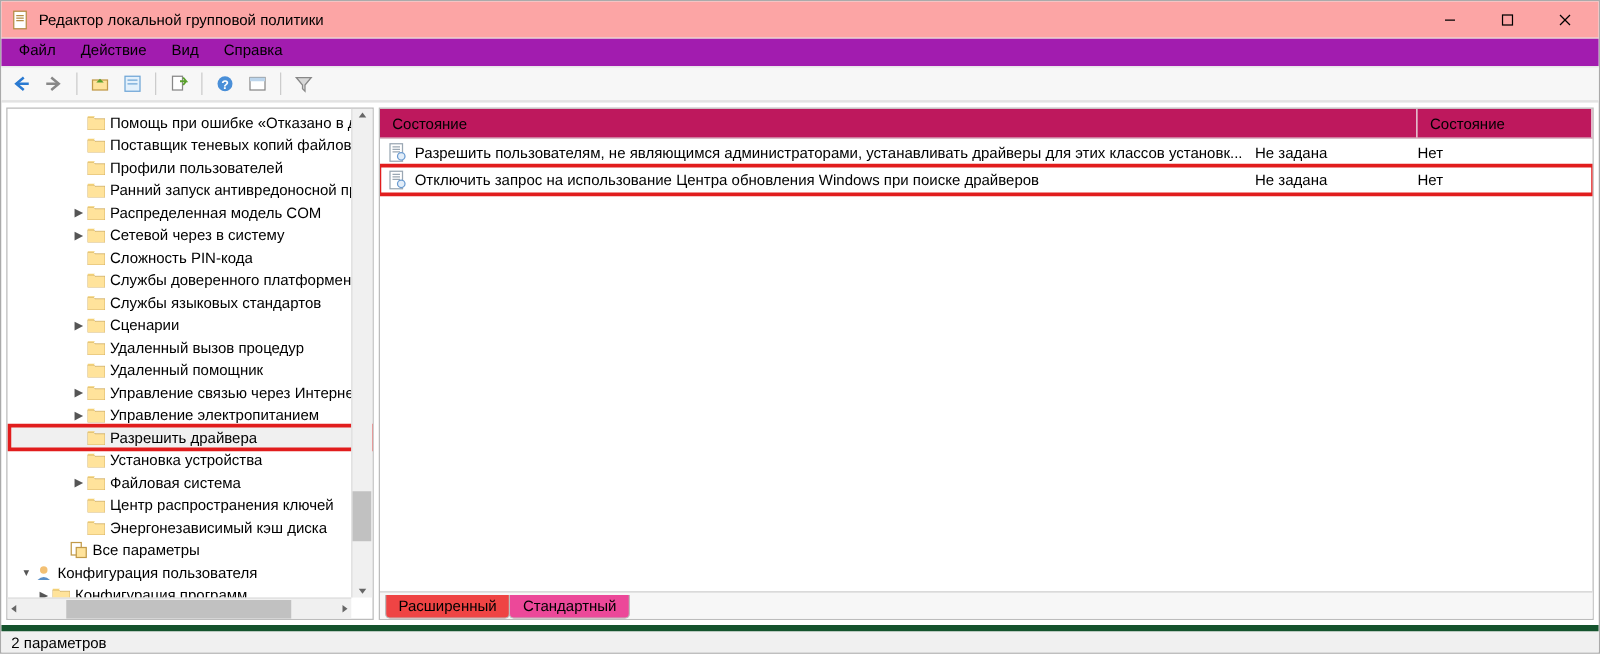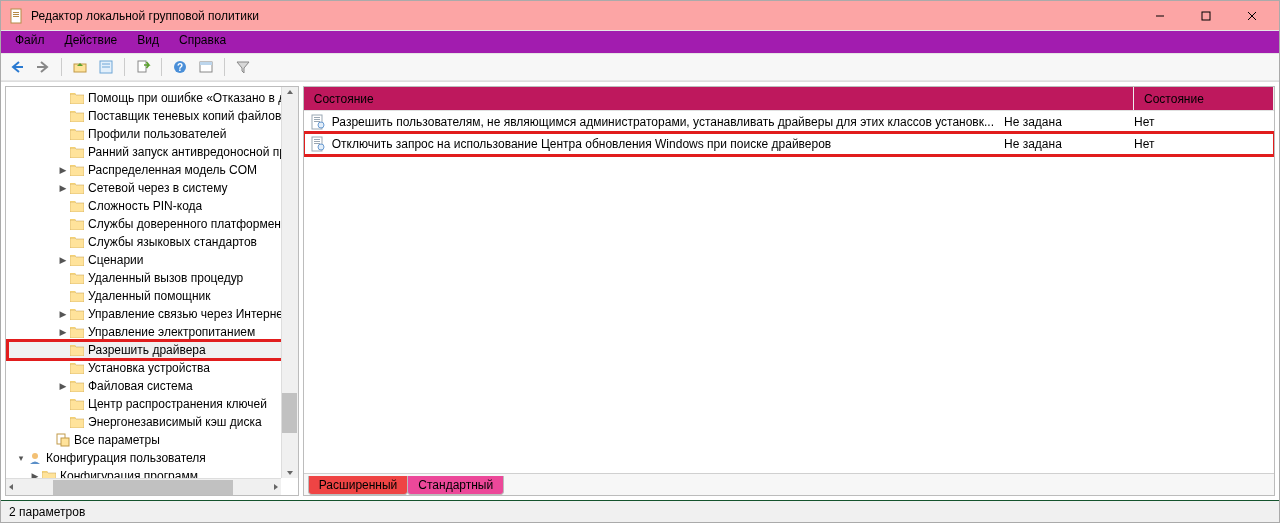--- a/index.html
+++ b/index.html
@@ -161,21 +161,21 @@
     border-bottom-left-radius: 4px;
     border-bottom-right-radius: 4px;
     background: #ec4899;
     margin-right: -1px;
     font-size: 12px;
     border-top: none;
   }
   .tab.inactive { background: #ef4444; }
   .statusbar {
     height: 22px;
-    border-top: 1px solid #14532d;
+    border-top: 5px solid #14532d;
     background: #f0f0f0;
     display: flex; align-items: center;
     padding: 0 8px;
     font-size: 12px;
   }
   svg { display:block; }
 </style>
 </head>
 <body>
 

